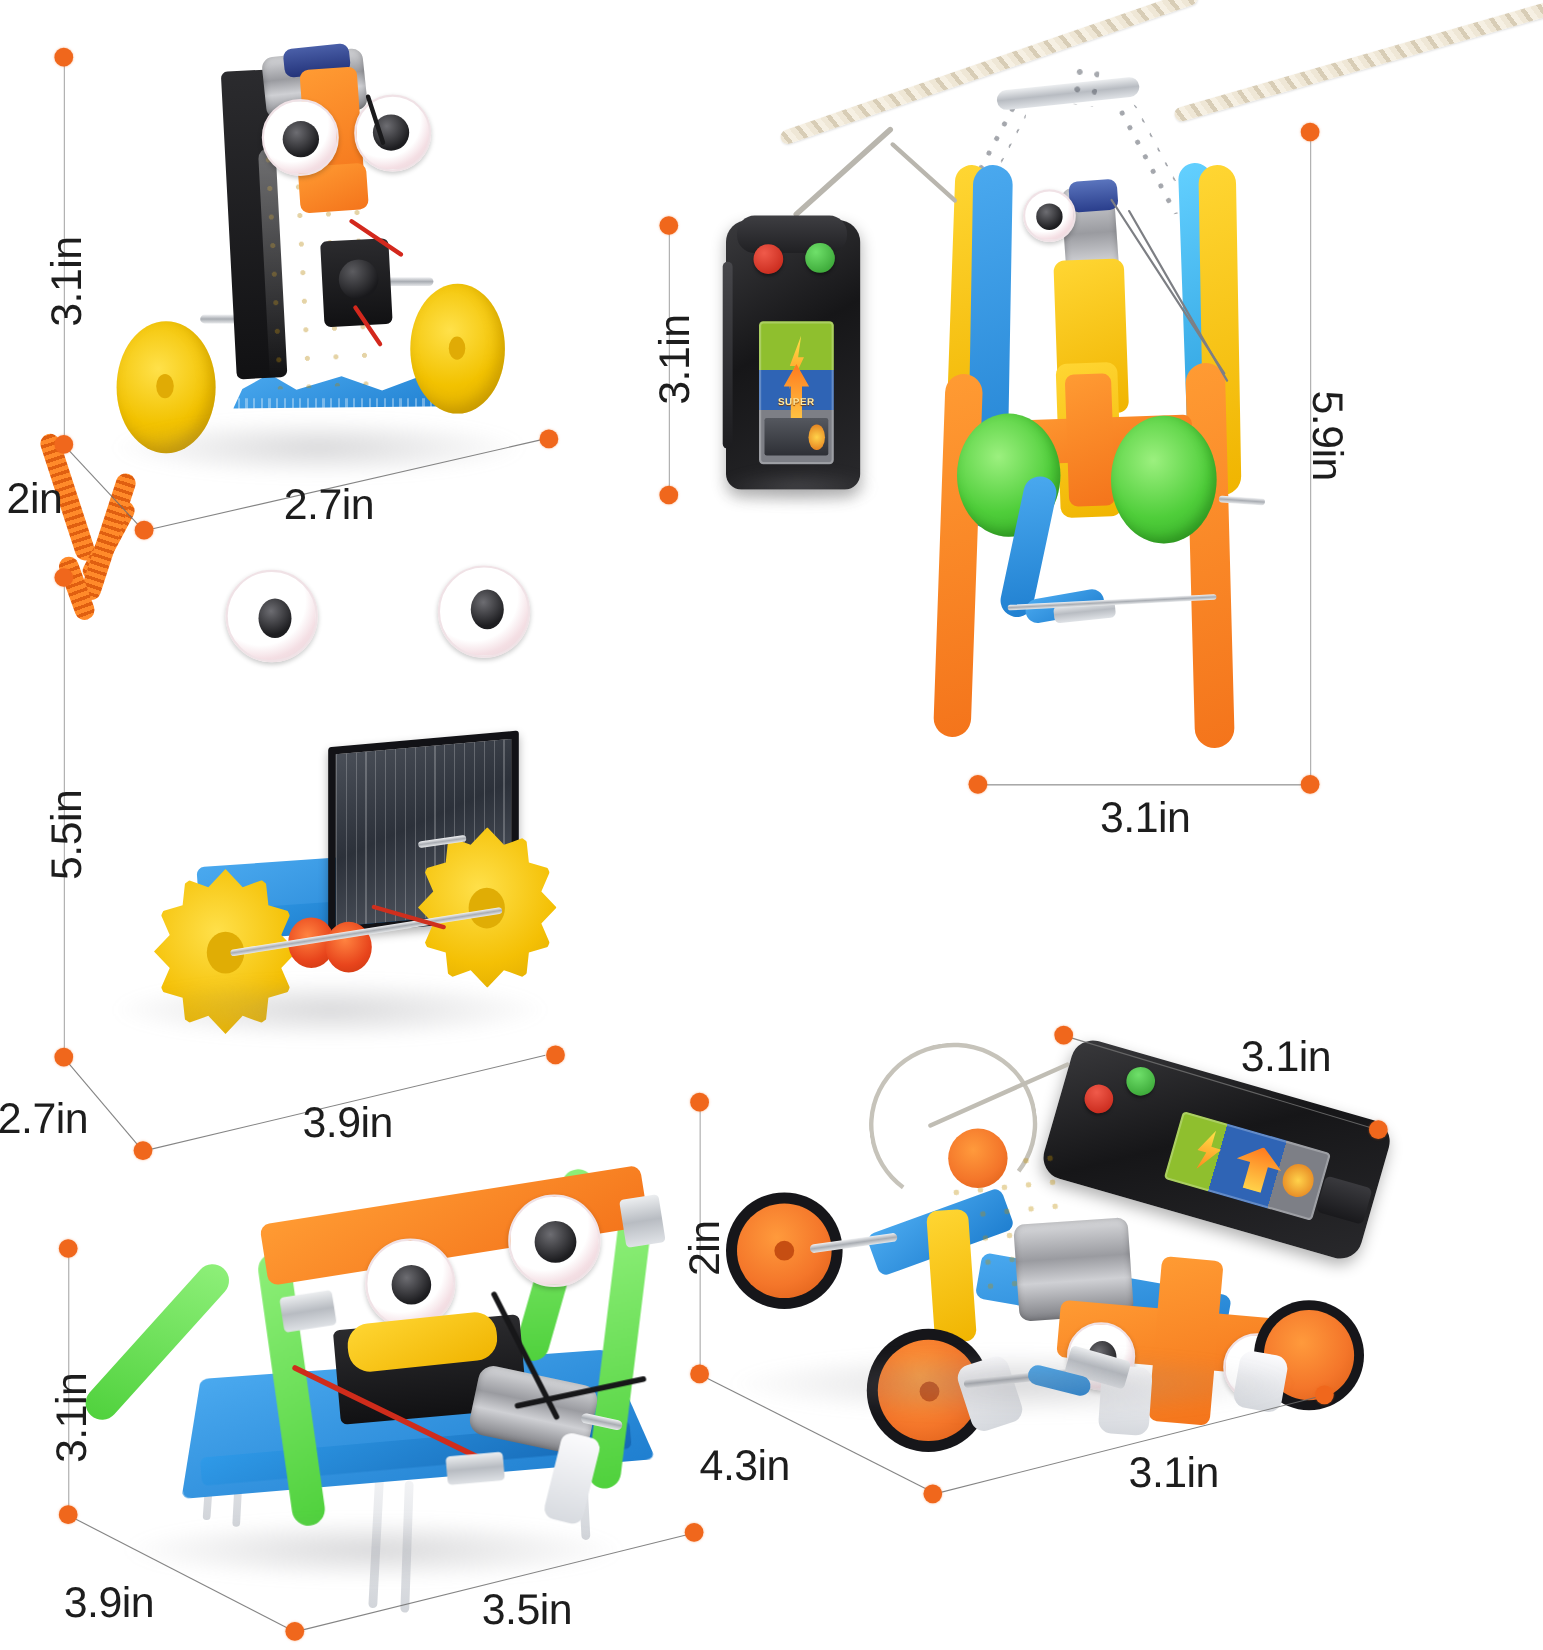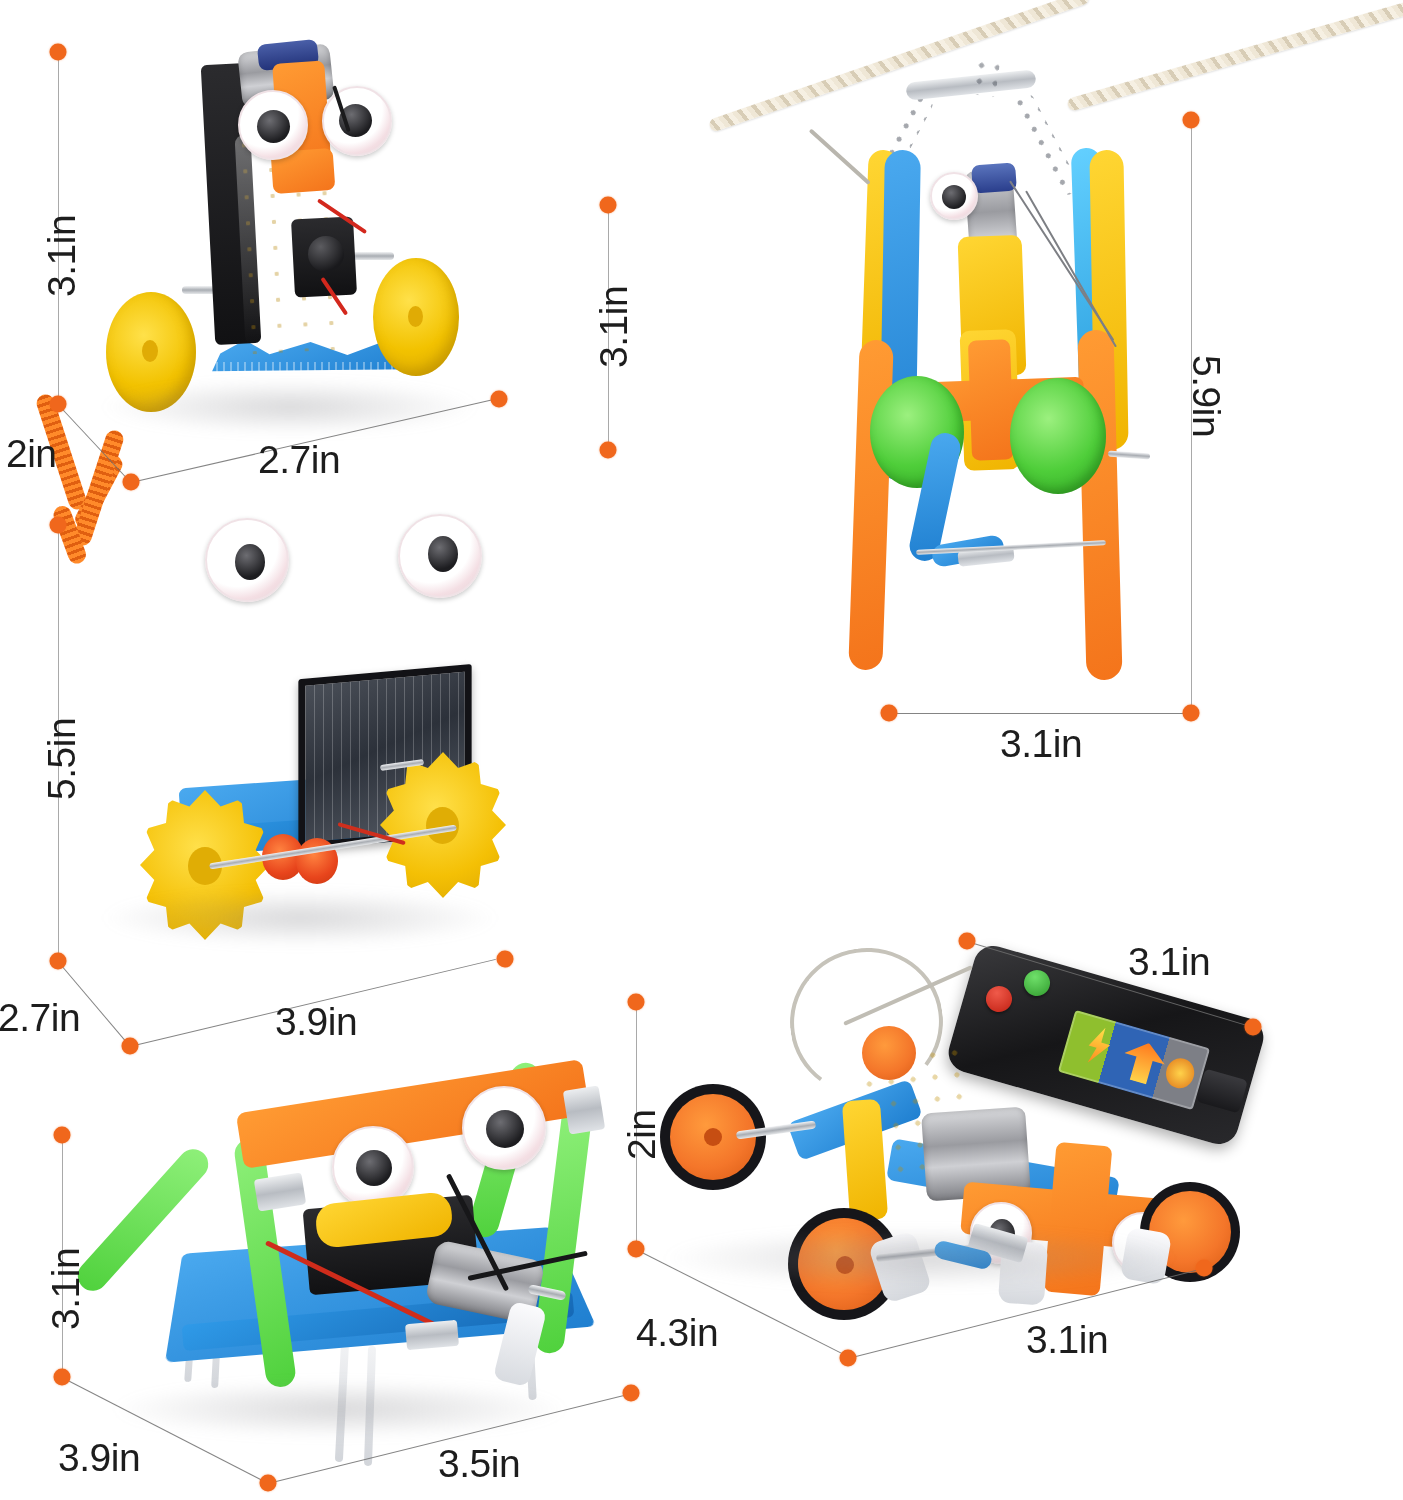--- a/index.html
+++ b/index.html
@@ -146,20 +146,42 @@
     <div class="dot" style="left:131px;top:482px;"></div>
     <div class="dot" style="left:499px;top:399px;"></div>
     <div class="dline vert" style="left:58px;top:52px;height:352px;"></div>
     <div class="dline" style="left:58px;top:404px;width:107px;transform:rotate(47deg);"></div>
     <div class="dline" style="left:131px;top:482px;width:371px;transform:rotate(-12.9deg);"></div>
     <div class="dlabel rot-ccw" style="left:40px;top:297px;">3.1in</div>
     <div class="dlabel" style="left:6px;top:432px;">2in</div>
     <div class="dlabel" style="left:258px;top:438px;">2.7in</div>
   </div>
 
+  <div class="prod" style="left:660px;top:190px;width:130px;height:270px;">
+    <div class="shadow" style="left:-6px;top:238px;width:142px;height:30px;"></div>
+
+    <div class="wire" style="left:62px;top:4px;width:120px;height:5px;background:#b9b6ae;
+                transform:rotate(-42deg);border-radius:99px;"></div>
+    <div class="pc remote" style="left:0;top:10px;width:122px;height:245px;border-radius:20px 20px 14px 14px;"></div>
+    <div class="pc" style="left:10px;top:6px;width:100px;height:34px;border-radius:16px;
+                background:linear-gradient(180deg,#3e3e42,#202023);"></div>
+    <div class="pc btnR" style="left:25px;top:32px;width:27px;height:27px;"></div>
+    <div class="pc btnG" style="left:72px;top:31px;width:27px;height:27px;"></div>
+    <div class="pc" style="left:-3px;top:48px;width:9px;height:170px;border-radius:6px;
+                background:linear-gradient(180deg,#47474b,#1c1c1f);"></div>
+    <div class="pc sticker" style="left:30px;top:102px;width:68px;height:130px;">
+      <div class="bolt"></div>
+      <div class="arrow"></div>
+      <div class="txt">SUPER</div>
+      <div style="position:absolute;left:8%;bottom:6%;width:84%;height:26%;
+                  background:linear-gradient(180deg,#55585f,#2e3036);border-radius:2px;"></div>
+      <div style="position:absolute;right:12%;bottom:10%;width:22%;height:18%;border-radius:50%;
+                  background:radial-gradient(circle,#ffd24a,#e0761a);"></div>
+    </div>
+  </div>
 
   <div>
     <div class="dot" style="left:608px;top:205px;"></div>
     <div class="dot" style="left:608px;top:450px;"></div>
     <div class="dline vert" style="left:608px;top:205px;height:245px;"></div>
     <div class="dlabel rot-ccw" style="left:592px;top:368px;">3.1in</div>
   </div>
 
   <div class="prod" style="left:820px;top:0px;width:583px;height:720px;">
 

